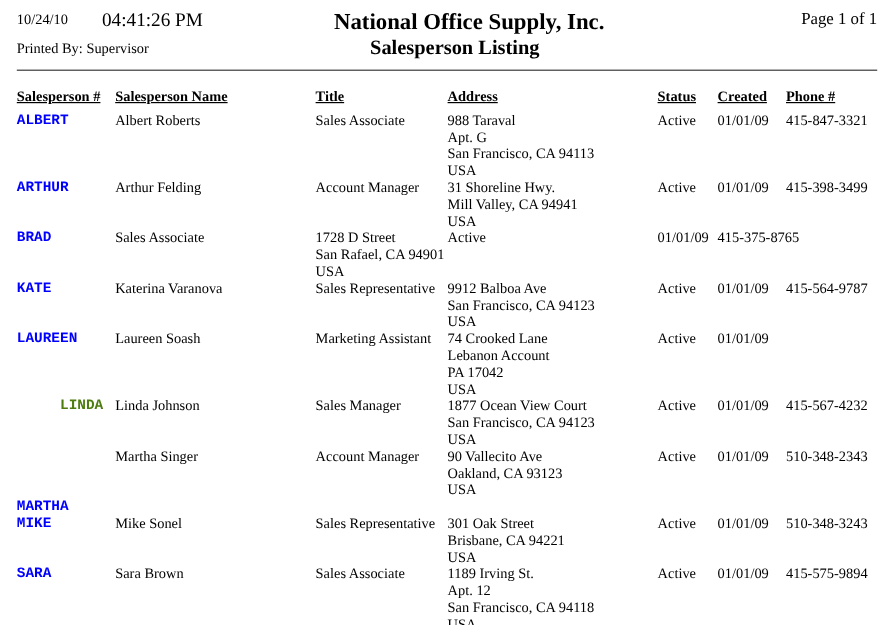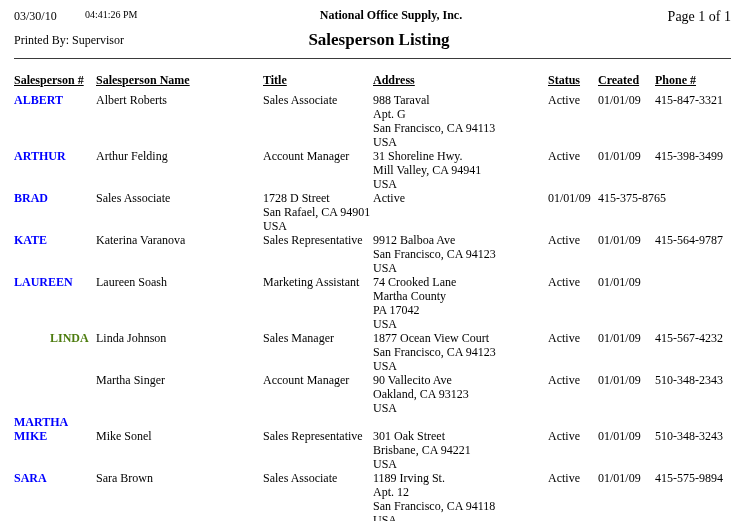--- a/index.html
+++ b/index.html
@@ -9,23 +9,23 @@
   .report-page {
     position: relative;
     width: 745px;
     height: 521px;
     background: #ffffff;
     overflow: hidden;
   }
 
   
   .hdr-date      { position: absolute; left: 14px;  top: 9px;  font-size: 12px; }
-  .hdr-time      { position: absolute; left: 85px;  top: 9px;  font-size: 10px; }
+  .hdr-time      { position: absolute; left: 85px;  top: 9px;  font-size: 16px; }
   .hdr-company   { position: absolute; left: 0; right: 0; top: 8px; text-align: center;
-                   font-size: 12px; font-weight: bold; padding-left: 37px; }
+                   font-size: 19px; font-weight: bold; padding-left: 37px; }
   .hdr-pageinfo  { position: absolute; right: 14px; top: 9px;  font-size: 14px; }
   .hdr-printedby { position: absolute; left: 14px;  top: 33px; font-size: 12px; }
   .hdr-title     { position: absolute; left: 0; right: 0; top: 30px; text-align: center;
                    font-size: 17px; font-weight: bold; padding-left: 13px; }
   .hdr-rule      { position: absolute; left: 14px; right: 14px; top: 58px;
                    border-top: 1px solid #3a3a3a; height: 0; }
 
   
   .listing { position: absolute; left: 14px; top: 68px; width: 717px; }
 
@@ -37,29 +37,29 @@
 
   .lhead { height: 25px; padding-top: 5px; }
   .lhead .hcell {
     font-size: 12px;
     font-weight: bold;
     text-decoration: underline;
     white-space: nowrap;
   }
 
   .cell { font-size: 12px; line-height: 14px; white-space: nowrap; }
-  .id-cell { font-weight: bold; cursor: pointer; }
+  .id-cell { font-weight: bold; cursor: pointer; font-family: Liberation Mono, monospace; }
   .addr-cell div { font-size: 12px; line-height: 14px; white-space: nowrap; }
 </style>
 </head>
 <body>
 
 <div class="report-page">
 
-  <div class="hdr-date">03/30/10</div>
+  <div class="hdr-date">10/24/10</div>
   <div class="hdr-time">04:41:26 PM</div>
   <div class="hdr-company">National Office Supply, Inc.</div>
   <div class="hdr-pageinfo">Page 1 of 1</div>
   <div class="hdr-printedby">Printed By: Supervisor</div>
   <div class="hdr-title">Salesperson Listing</div>
   <div class="hdr-rule"></div>
 
   <div class="listing">
 
     <div class="lrow lhead">
@@ -124,21 +124,21 @@
     <span class="cell">Active</span>
     <span class="cell">01/01/09</span>
     <span class="cell">415-564-9787</span>
   </div>
         <div class="lrow">
     <span class="cell id-cell" style="color: rgb(0, 0, 255);">LAUREEN</span>
     <span class="cell">Laureen Soash</span>
     <span class="cell">Marketing Assistant</span>
     <span class="cell addr-cell">
             <div>74 Crooked Lane</div>
-            <div>Martha County</div>
+            <div>Lebanon Account</div>
             <div>PA 17042</div>
             <div>USA</div>
           </span>
     <span class="cell">Active</span>
     <span class="cell">01/01/09</span>
     <span class="cell"></span>
   </div>
         <div class="lrow">
     <span class="cell id-cell" style="color: #4d7c0f; margin-left: 36px;">LINDA</span>
     <span class="cell">Linda Johnson</span>

